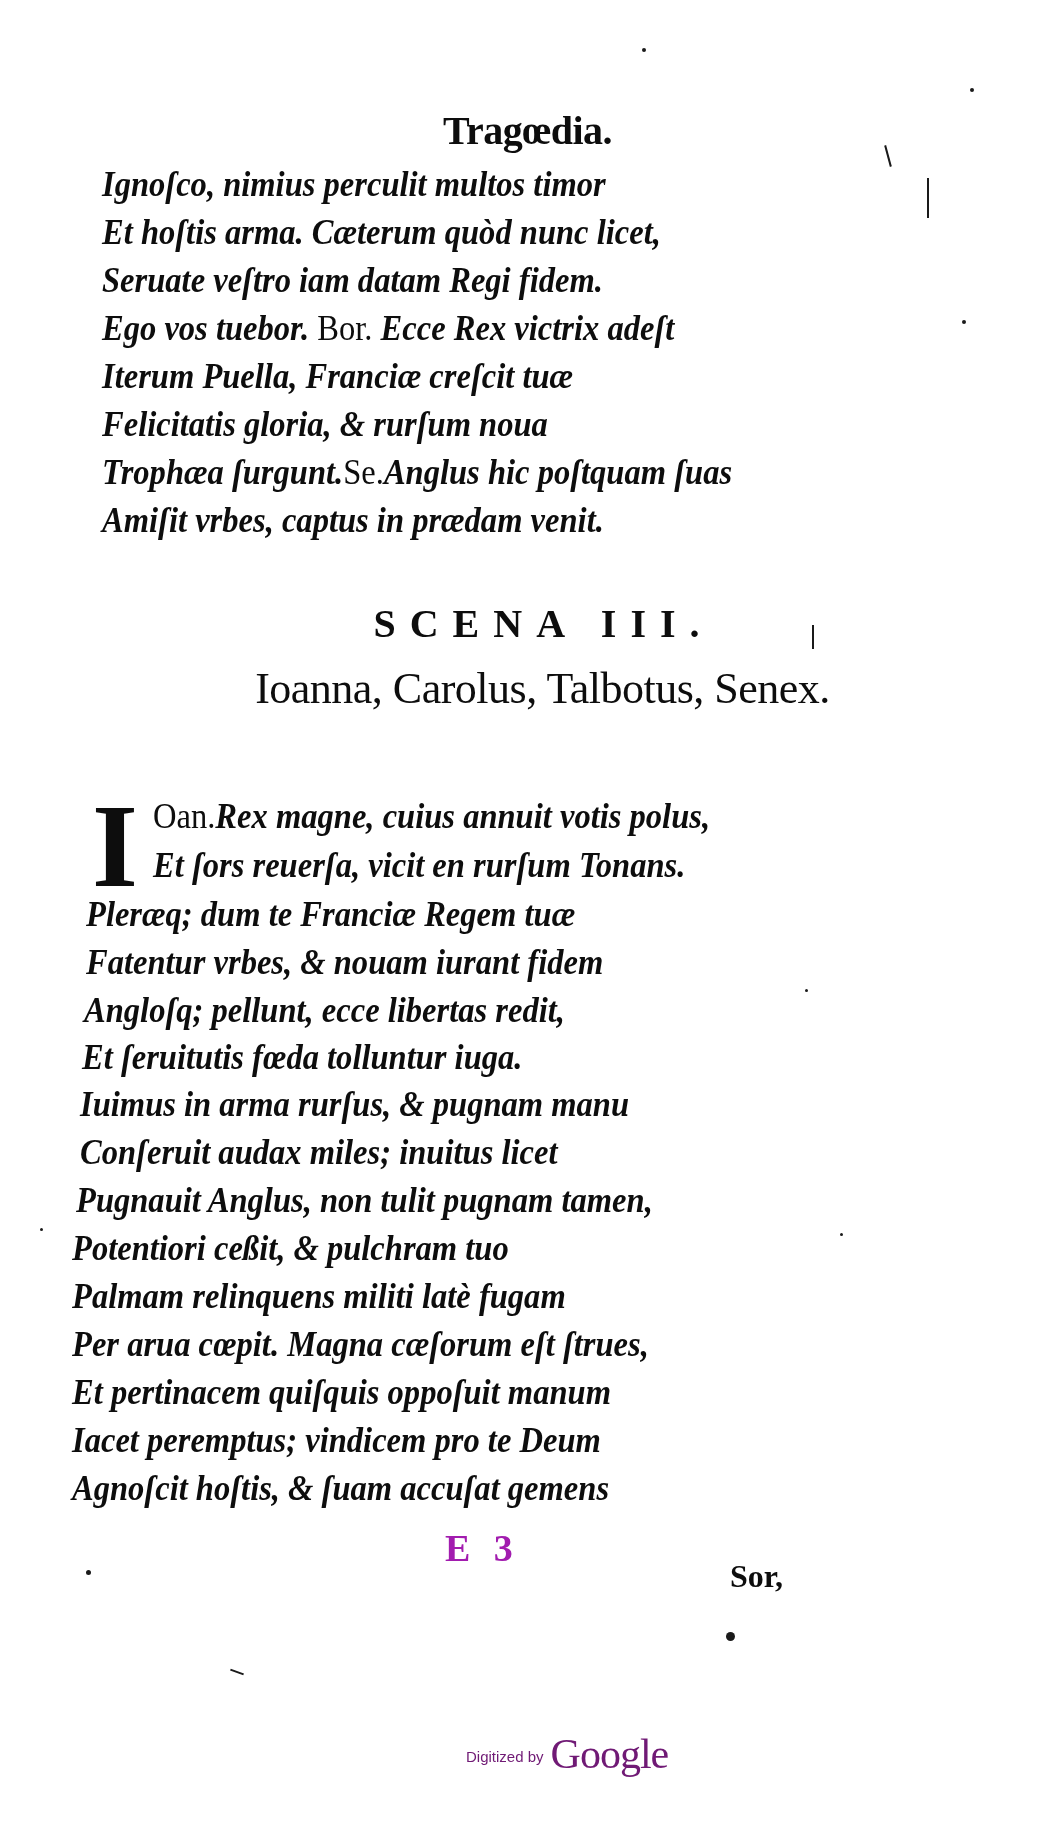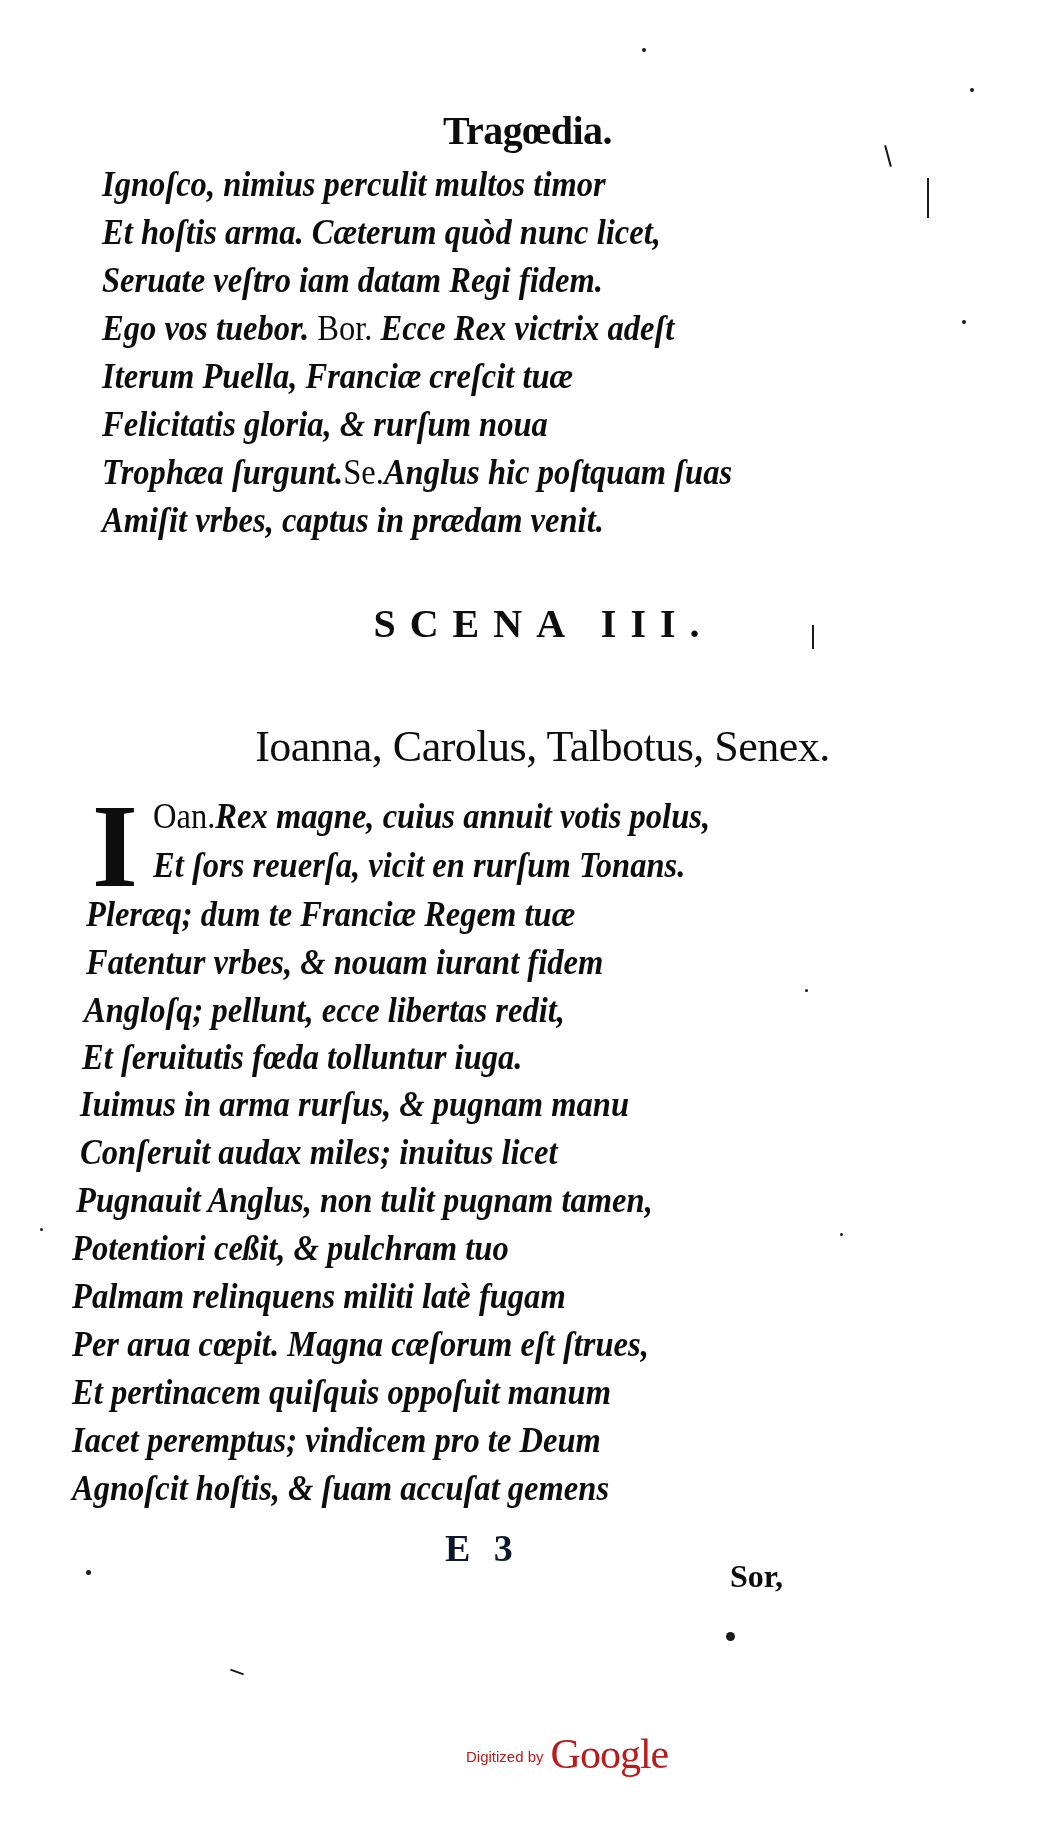--- a/index.html
+++ b/index.html
@@ -4,41 +4,41 @@
 <style>
   html, body { margin:0; padding:0; background:#ffffff; }
   body { width:1055px; height:1824px; position:relative; overflow:hidden; }
   .page { position:absolute; left:0; top:0; width:1055px; height:1824px; background:#ffffff; color:#0d0d0d; }
   .head {
     position:absolute; left:0; width:1055px; text-align:center;
     font-family:"Liberation Serif","DejaVu Serif",serif; color:#0d0d0d;
   }
   .running-title { top:107px; font-size:40px; font-weight:bold; letter-spacing:-0.5px; }
   .scene-title { top:600px; font-size:40px; font-weight:bold; letter-spacing:14px; padding-left:32px; box-sizing:border-box; }
-  .characters { top:721px; font-size:44px; letter-spacing:-0.5px; padding-left:30px; box-sizing:border-box; }
+  .characters { top:663px; font-size:44px; letter-spacing:-0.5px; padding-left:30px; box-sizing:border-box; }
   .verse {
     position:absolute; left:0; white-space:nowrap;
     font-family:"Liberation Serif","DejaVu Serif",serif; font-style:italic; font-weight:bold;
     font-size:35px; line-height:40px; color:#0d0d0d; transform:scaleX(0.93); transform-origin:left center;
   }
   .verse .roman { font-style:normal; font-weight:normal; }
   .dropcap {
     position:absolute; left:92px; top:788px; font-family:"Liberation Serif","DejaVu Serif",serif;
     font-size:118px; line-height:118px; font-weight:bold; color:#0d0d0d;
   }
   .signature {
     position:absolute; top:1526px; left:445px; font-family:"Liberation Serif","DejaVu Serif",serif;
-    font-size:38px; font-weight:bold; color:#0f172a; word-spacing:14px;
+    font-size:38px; font-weight:bold; color:#a21caf; word-spacing:14px;
   }
   .catchword {
     position:absolute; top:1530px; left:730px; font-family:"Liberation Serif","DejaVu Serif",serif;
     font-size:32px; font-weight:bold; color:#0d0d0d;margin-top:28px;
   }
   .watermark {
-    position:absolute; top:1730px; left:466px; white-space:nowrap; color:#b91c1c;
+    position:absolute; top:1730px; left:466px; white-space:nowrap; color:#701a75;
   }
   .watermark .by { font-family:"Liberation Sans","DejaVu Sans",sans-serif; font-size:15px; vertical-align:6px; }
   .watermark .brand { font-family:"Liberation Serif","DejaVu Serif",serif; font-size:42px; letter-spacing:-1px; margin-left:3px; }
   .speck { position:absolute; background:#1a1a1a; border-radius:50%; }
   .mark { position:absolute; background:#1a1a1a; }
 </style>
 </head>
 <body>
 
 <div class="page">

